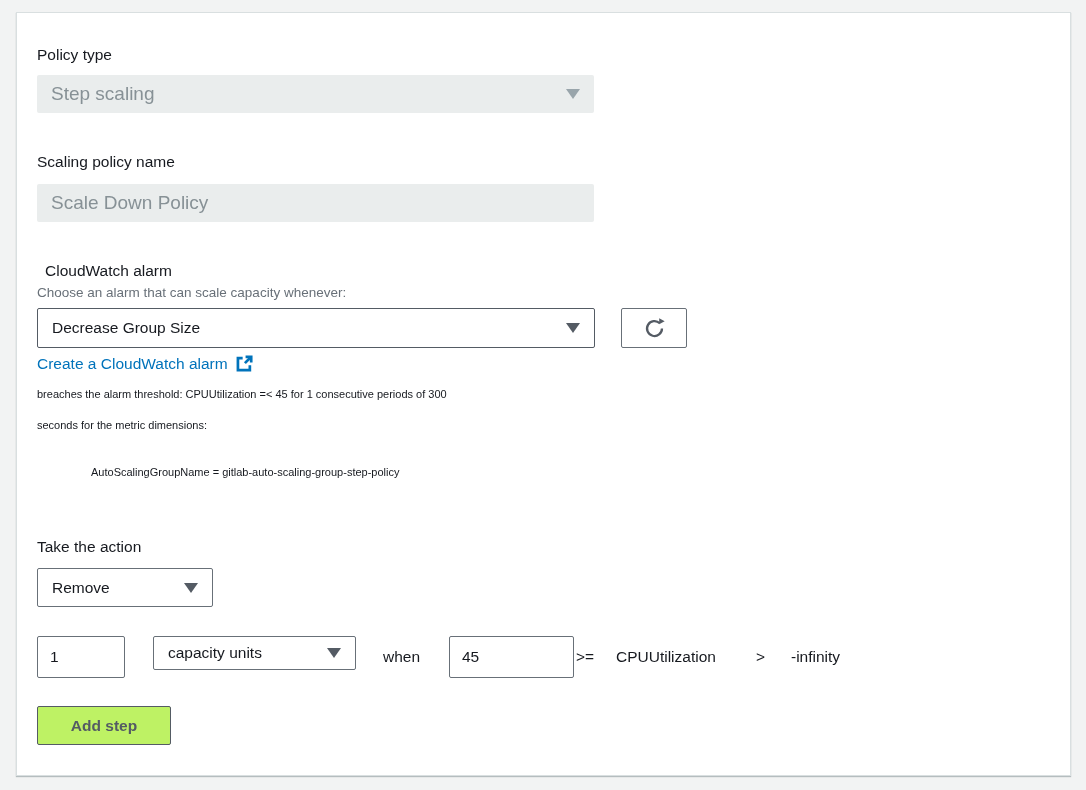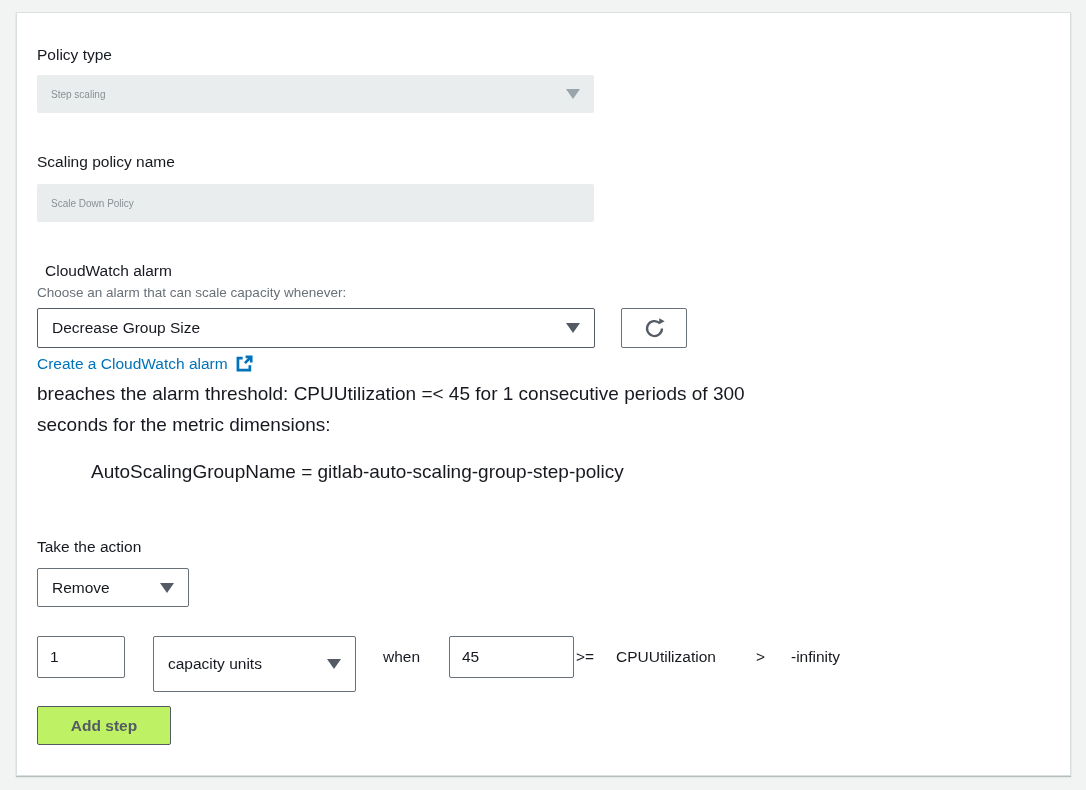--- a/index.html
+++ b/index.html
@@ -34,21 +34,21 @@
   
   .disabled-box {
     background: #eaeded;
     border: none;
     border-radius: 2px;
     height: 38px;
     width: 557px;
     display: flex;
     align-items: center;
     padding: 0 14px;
-    font-size: 10px;
+    font-size: 19px;
     color: #879196;
   }
   .disabled-box .chev { margin-left: auto; }
 
   
   .select-box {
     background: #ffffff;
     border: 1px solid #545b64;
     border-radius: 2px;
     display: flex;
@@ -93,21 +93,21 @@
   .link-row {
     display: flex;
     align-items: center;
     gap: 7px;
     font-size: 15.5px;
     color: #0073bb;
     cursor: pointer;
   }
   .link-row a { color: #0073bb; text-decoration: none; }
 
-  .body-line { font-size: 19px; line-height: 20px; color: #16191f; }
+  .body-line { font-size: 11px; line-height: 20px; color: #16191f; }
 
   .add-step-btn {
     width: 134px; height: 39px;
     background: #bef264;
     border: 1px solid #545b64;
     border-radius: 2px;
     font-family: "Liberation Sans", sans-serif;
     font-size: 15.5px;
     font-weight: 700;
     color: #545b64;
@@ -165,28 +165,28 @@
     </span>
   </div>
 
   <div class="abs body-line" style="left:20px; top:371px;">breaches the alarm threshold: CPUUtilization =&lt; 45 for 1 consecutive periods of 300</div>
   <div class="abs body-line" style="left:20px; top:402px;">seconds for the metric dimensions:</div>
 
   <div class="abs body-line" style="left:74px; top:449px;">AutoScalingGroupName = gitlab-auto-scaling-group-step-policy</div>
 
   <div class="abs field-label" style="left:20px; top:524px;">Take the action</div>
 
-  <div class="abs select-box" style="left:20px; top:555px; width:152px; height:39px; border-color:#687078;">
+  <div class="abs select-box" style="left:20px; top:555px; width:176px; height:39px; border-color:#687078;">
     <span>Remove</span>
     <span class="chev"></span>
   </div>
 
   <div class="abs" style="left:20px; top:623px; width:1010px; height:42px;">
     <input class="abs text-input" style="left: 0px; top: 0px; width: 88px; height: 42px;" value="1">
-    <div class="abs select-box" style="left:116px; top:0; width:203px; height:56px; border-color:#687078;">
+    <div class="abs select-box" style="left:116px; top:0; width:203px; height:34px; border-color:#687078;">
       <span>capacity units</span>
       <span class="chev"></span>
     </div>
     <div class="abs row-text" style="left:346px; top:0;">when</div>
     <input class="abs text-input" style="left: 412px; top: 0px; width: 125px; height: 42px;" value="45">
     <div class="abs row-text" style="left:539px; top:0;">&gt;=</div>
     <div class="abs row-text" style="left:579px; top:0;">CPUUtilization</div>
     <div class="abs row-text" style="left:719px; top:0;">&gt;</div>
     <div class="abs row-text" style="left:754px; top:0;">-infinity</div>
   </div>

